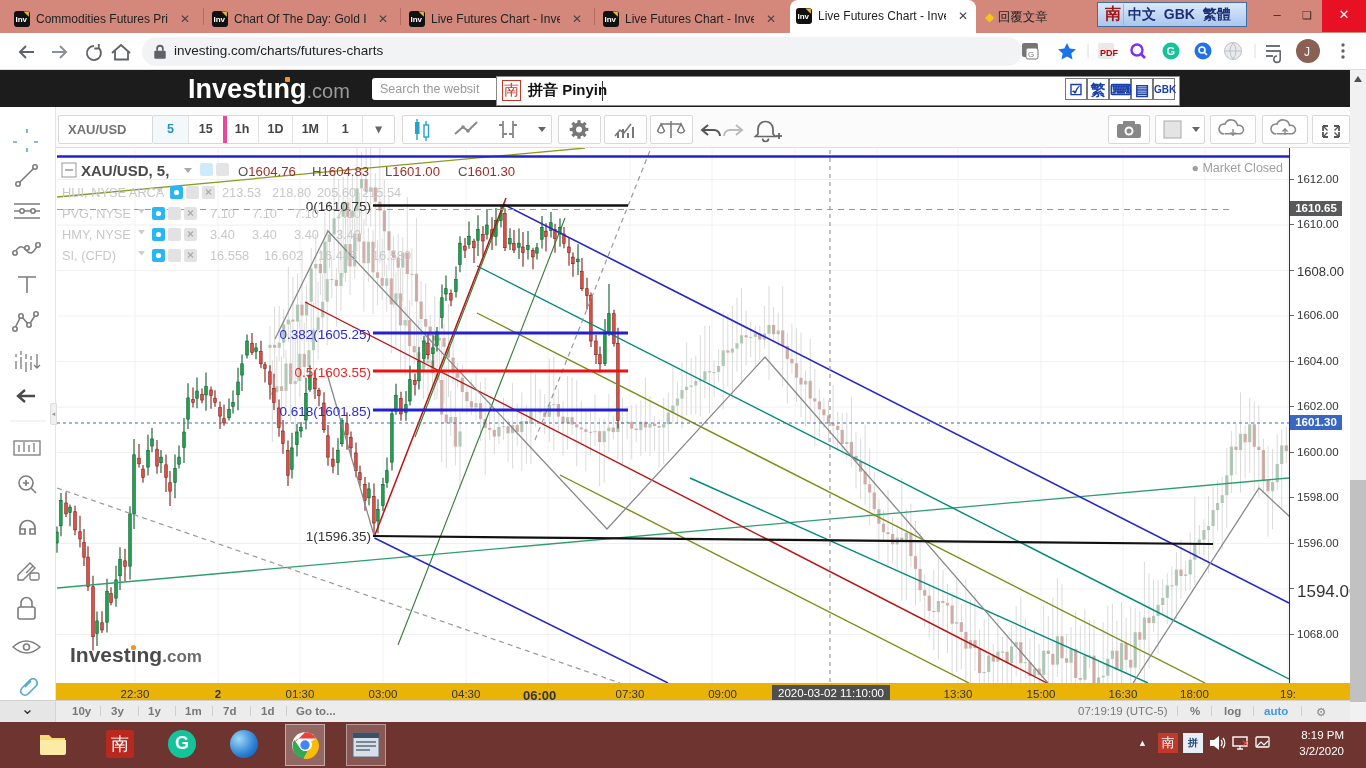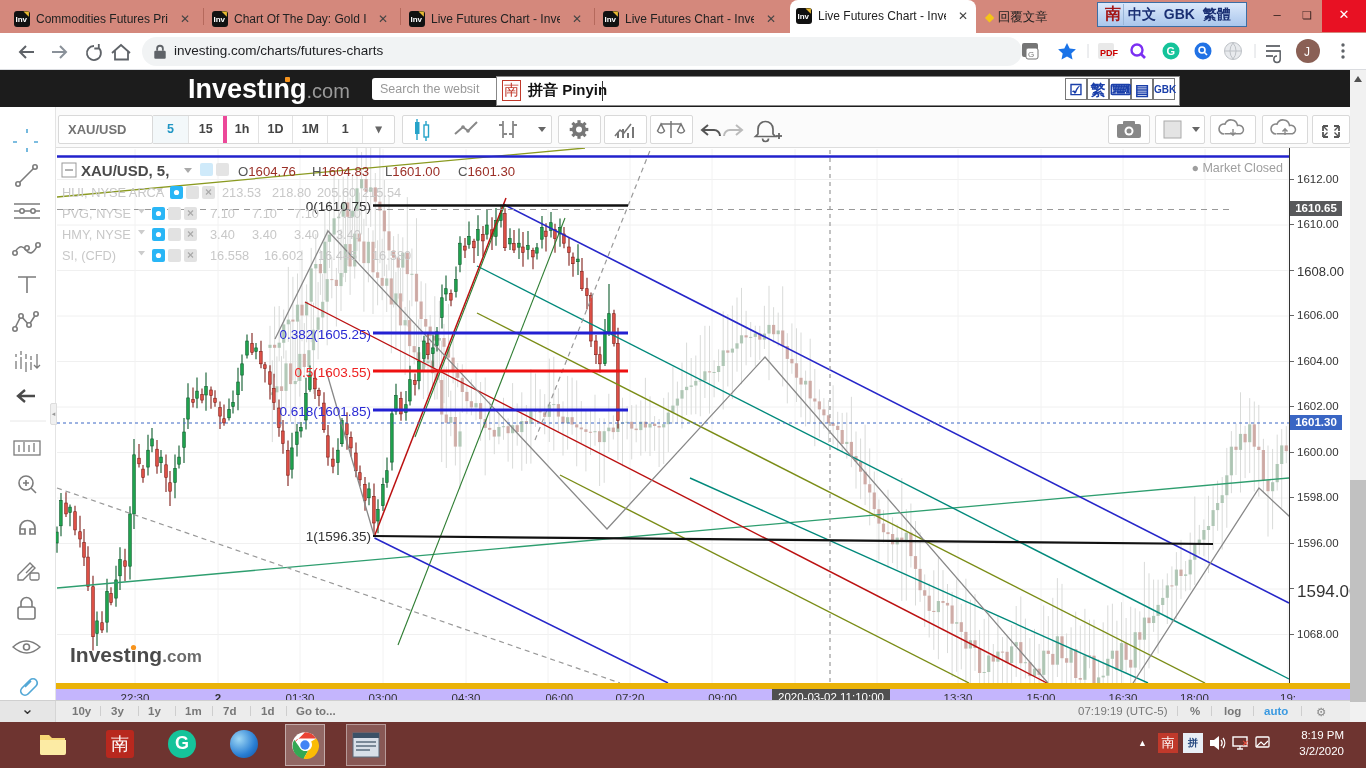--- a/index.html
+++ b/index.html
@@ -1206,28 +1206,28 @@
     <div class="abs" style="left:7px;top:161.0px;font-size:11.5px;color:#333">1606.00</div>
     <div class="abs" style="left:0;top:121.5px;width:4px;height:1px;background:#666"></div>
     <div class="abs" style="left:7px;top:115.5px;font-size:13px;color:#333">1608.00</div>
     <div class="abs" style="left:0;top:76.0px;width:4px;height:1px;background:#666"></div>
     <div class="abs" style="left:7px;top:70.0px;font-size:11.5px;color:#333">1610.00</div>
     <div class="abs" style="left:0;top:30.5px;width:4px;height:1px;background:#666"></div>
     <div class="abs" style="left:7px;top:24.5px;font-size:11.5px;color:#333">1612.00</div>
     <div class="abs" style="left:0;top:53px;width:52px;height:15px;background:#58595b;color:#fff;font-size:11.5px;font-weight:bold;text-align:center;line-height:15px">1610.65</div>
     <div class="abs" style="left:0;top:267px;width:52px;height:15px;background:#3a66c4;color:#fff;font-size:11.5px;font-weight:bold;text-align:center;line-height:15px">1601.30</div>
   </div>
-<div class="abs" style="left:56px;top:683px;width:1294px;height:17px;background:#c4b5fd;border-top:6px solid #eab308">
+<div class="abs" style="left:56px;top:683px;width:1294px;height:17px;background:#eab308;border-top:2px solid #eab308">
     <div class="abs" style="left:54px;top:3px;width:50px;text-align:center;font-size:11.5px;font-weight:normal;color:#333">22:30</div>
     <div class="abs" style="left:137px;top:3px;width:50px;text-align:center;font-size:11.5px;font-weight:bold;color:#333">2</div>
     <div class="abs" style="left:219px;top:3px;width:50px;text-align:center;font-size:11.5px;font-weight:normal;color:#333">01:30</div>
     <div class="abs" style="left:302px;top:3px;width:50px;text-align:center;font-size:11.5px;font-weight:normal;color:#333">03:00</div>
     <div class="abs" style="left:385px;top:3px;width:50px;text-align:center;font-size:11.5px;font-weight:normal;color:#333">04:30</div>
-    <div class="abs" style="left:467px;top:3px;width:50px;text-align:right;font-size:11px;font-weight:normal;color:#333">06:00</div>
-    <div class="abs" style="left:549px;top:3px;width:50px;text-align:center;font-size:11.5px;font-weight:normal;color:#333">07:20</div>
+    <div class="abs" style="left:467px;top:3px;width:50px;text-align:left;font-size:13px;font-weight:bold;color:#333">06:00</div>
+    <div class="abs" style="left:549px;top:3px;width:50px;text-align:center;font-size:11.5px;font-weight:normal;color:#333">07:30</div>
     <div class="abs" style="left:631px;top:3px;width:50px;text-align:right;font-size:11.5px;font-weight:normal;color:#333">09:00</div>
     <div class="abs" style="left:877px;top:3px;width:50px;text-align:center;font-size:11.5px;font-weight:normal;color:#333">13:30</div>
     <div class="abs" style="left:960px;top:3px;width:50px;text-align:center;font-size:11.5px;font-weight:normal;color:#333">15:00</div>
     <div class="abs" style="left:1042px;top:3px;width:50px;text-align:center;font-size:11.5px;font-weight:normal;color:#333">16:30</div>
     <div class="abs" style="left:1124px;top:3px;width:50px;font-size:11.5px;font-weight:normal;color:#333">18:00</div>
     <div class="abs" style="left:1207px;top:3px;width:50px;text-align:center;font-size:11.5px;font-weight:normal;color:#333">19:</div>
     <div class="abs" style="left:716px;top:0;width:118px;height:17px;background:#4f4f4f;color:#fff;font-size:11.5px;text-align:center;line-height:17px">2020-03-02 11:10:00</div>
   </div>
 <div class="abs" style="left:0;top:700px;width:1366px;height:22px;background:#ececec;border-top:1px solid #d0d0d0;font-size:11.5px;color:#666">
     <span class="abs" style="left:72px;top:4px;font-weight:bold;color:#777">10y</span>

